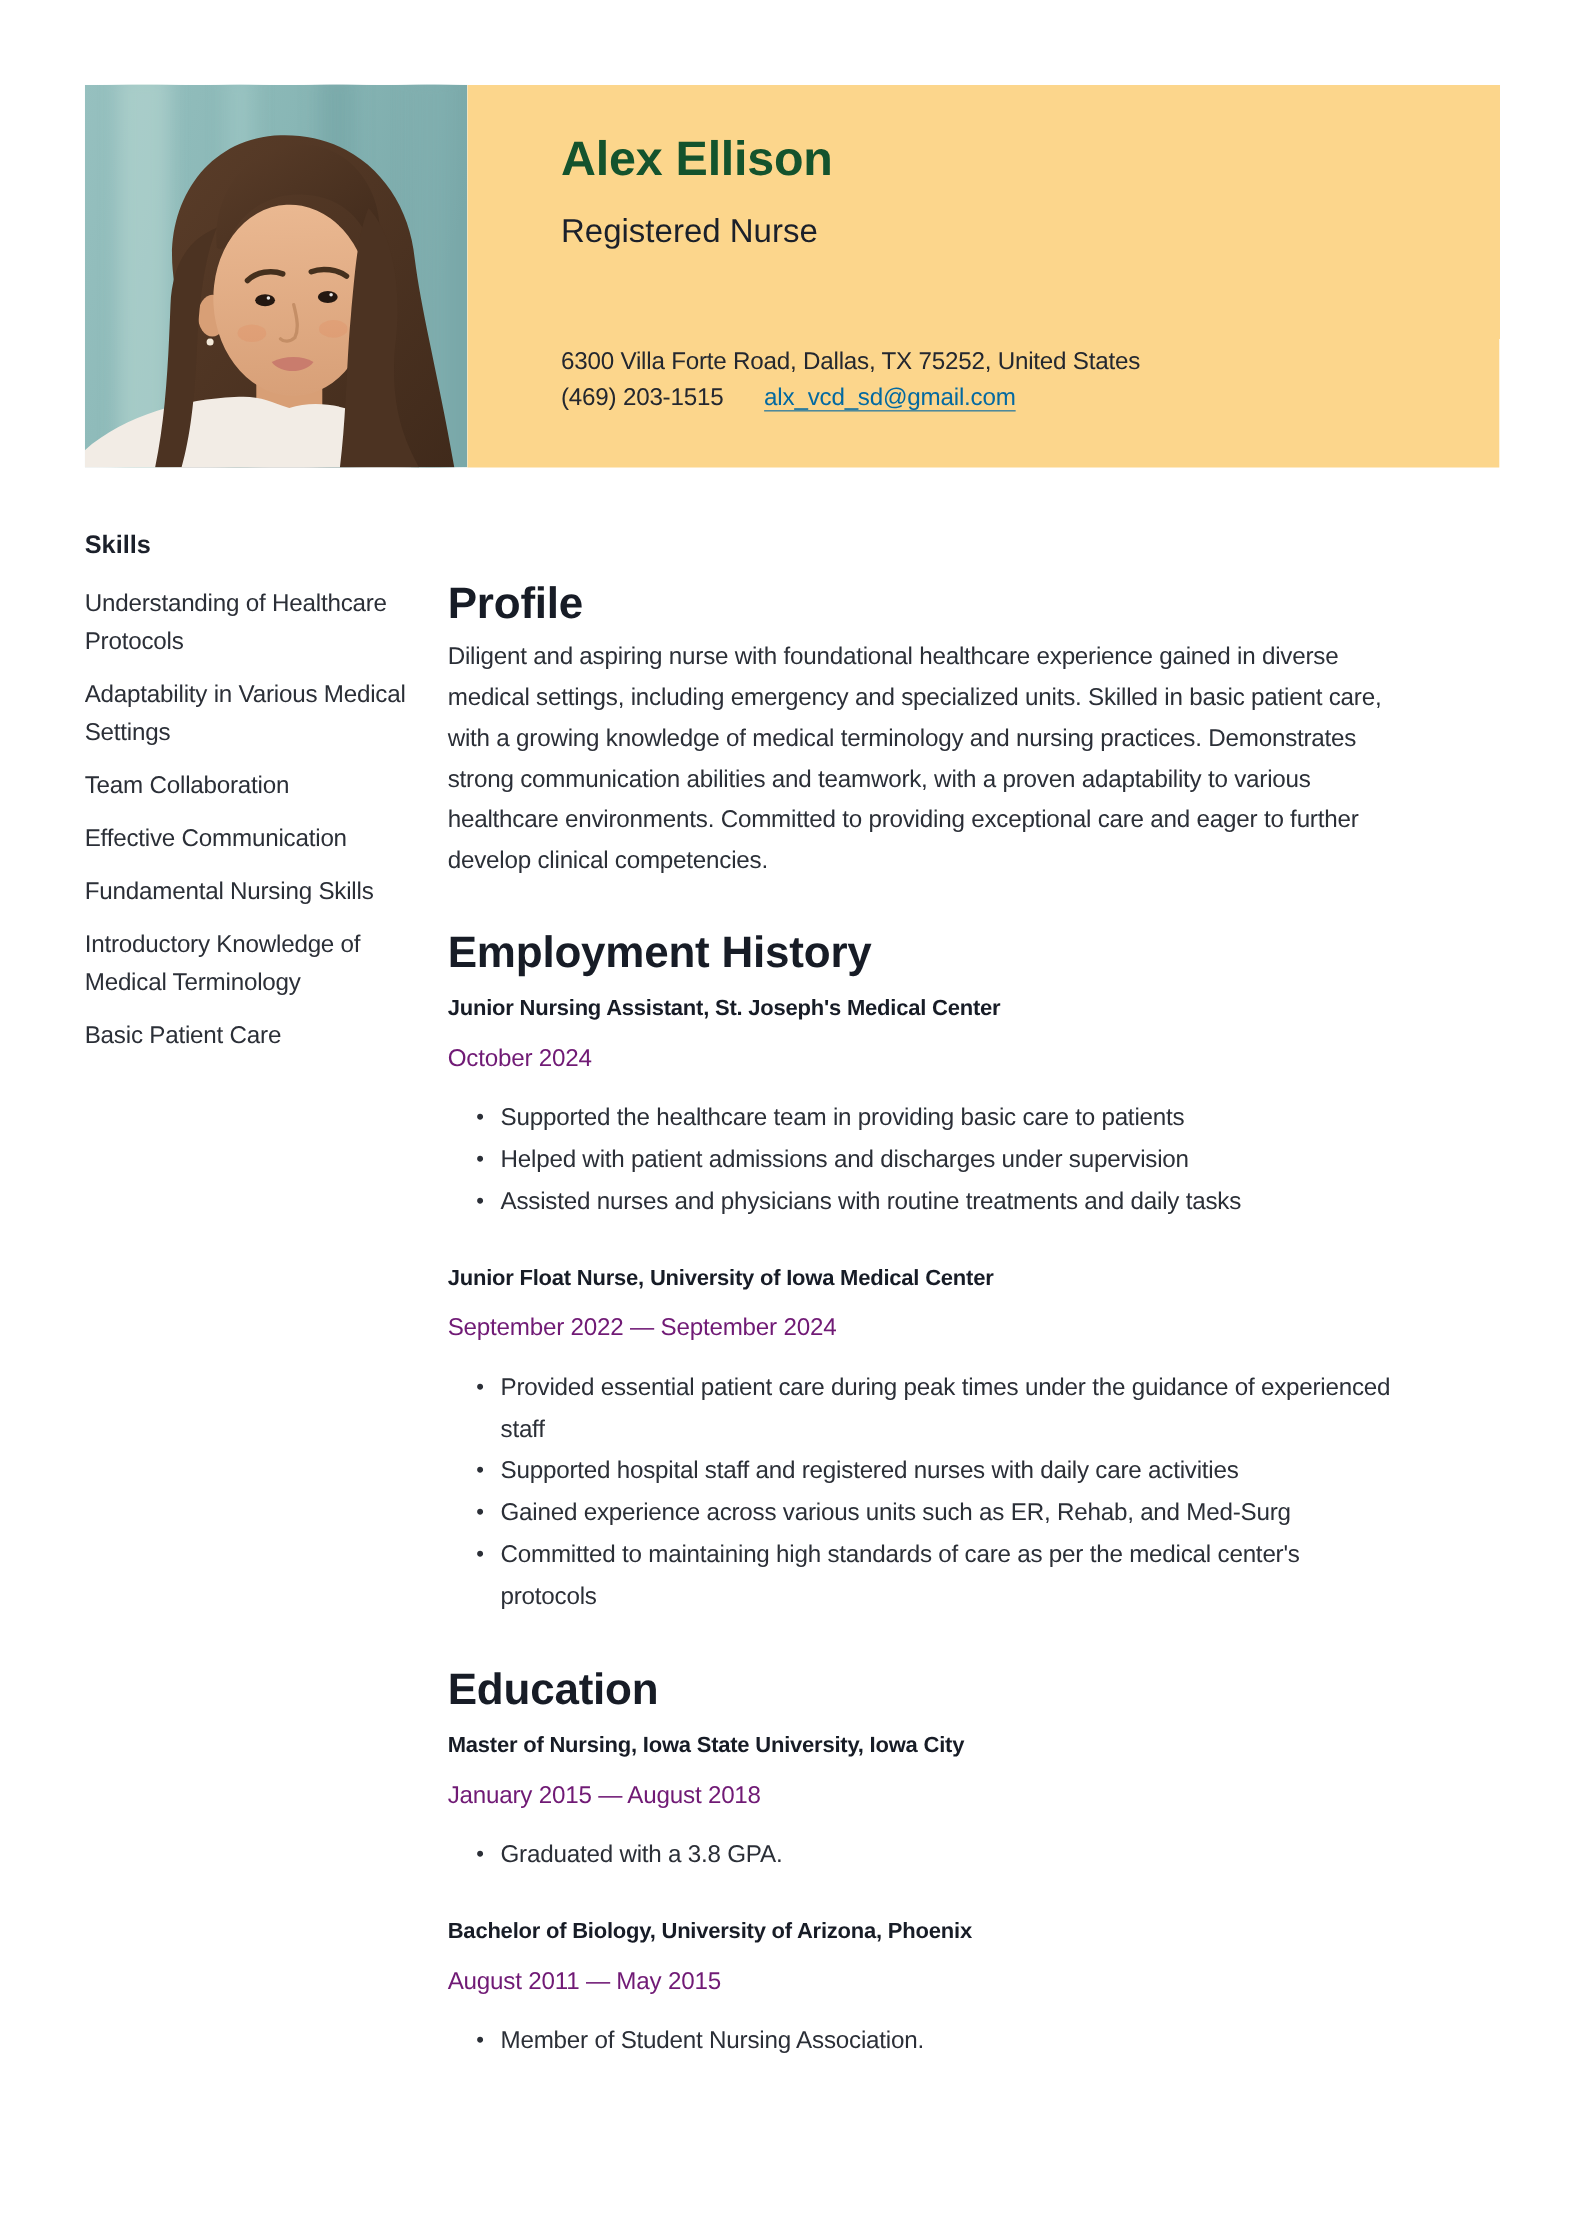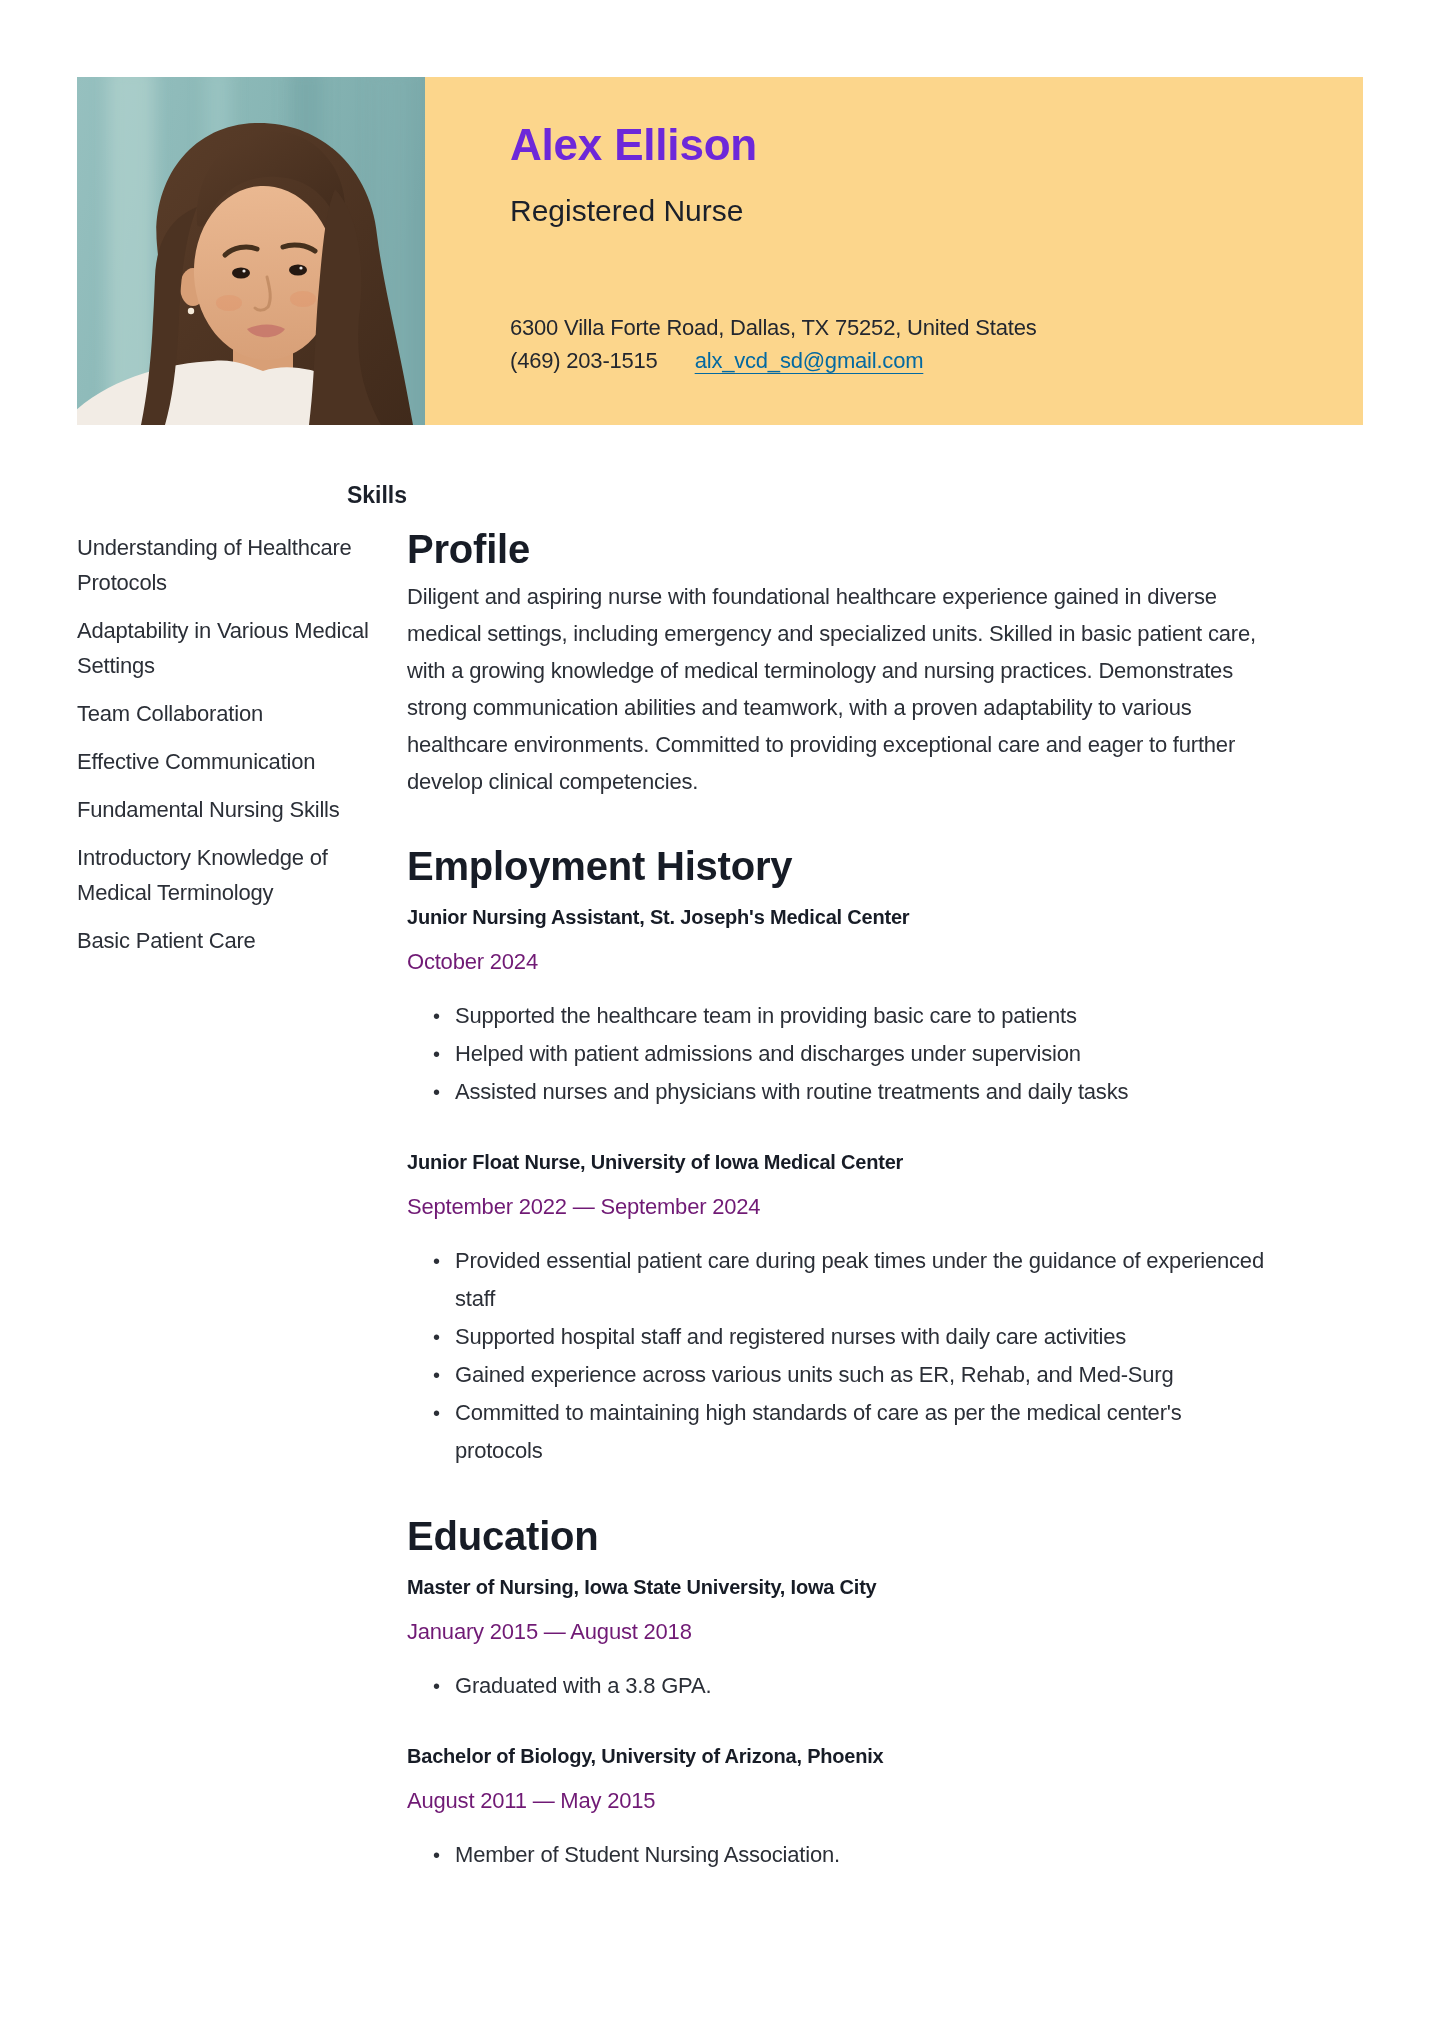--- a/index.html
+++ b/index.html
@@ -11,34 +11,34 @@
   }
   .page { position: relative; width: 1440px; height: 2036px; background:#ffffff; }
 
   
   .header { display: flex; margin: 77px 77px 0 77px; height: 348px; }
   .photo { flex: 0 0 348px; width: 348px; height: 348px; overflow: hidden; }
   .photo svg { display: block; }
   .banner { flex: 1 1 auto; background: #FCD68C; padding: 36px 60px 0 85px; }
   .name {
     margin: 7px 0 0 0; font-size: 44px; line-height: 1.15; font-weight: 700;
-    color: #6d28d9; letter-spacing: -0.2px;
+    color: #14532d; letter-spacing: -0.2px;
   }
   .role { margin-top: 22px; font-size: 30px; line-height: 1.2; color: #1B202A; }
   .contact { margin-top: 82px; font-size: 22px; line-height: 33px; color: #23272F; letter-spacing: -0.2px; }
   .contact-row { display: flex; gap: 37px; align-items: flex-end; }
   .email {
     color: #0369a1; text-decoration: underline;
     text-underline-offset: 5px; text-decoration-thickness: 1px; cursor: pointer;
   }
 
   
   .columns { display: flex; margin: 0 77px; align-items: flex-start; }
   .sidebar { flex: 0 0 330px; padding-top: 55px; }
-  .sidebar h3 { margin: 0 0 20px 0; font-size: 23px; line-height: 30px; font-weight: 700; color: #1B202A; text-align: right; }
+  .sidebar h3 { margin: 0 0 20px 0; font-size: 23px; line-height: 30px; font-weight: 700; color: #1B202A; }
   .skills { list-style: none; margin: 0; padding: 0; font-size: 22px; line-height: 35px; letter-spacing: -0.2px; color: #2B2F37; }
   .skills li { margin: 0 0 13px 0; max-width: 300px; }
 
   .main { flex: 1 1 auto; max-width: 858px; padding-top: 100px; }
   .main h2 {
     margin: 0 0 5px 0; font-size: 40px; line-height: 48px; font-weight: 700;
     color: #171C26; letter-spacing: -0.2px;
   }
   .section { margin-top: 42px; }
   .section:first-child { margin-top: 0; }

